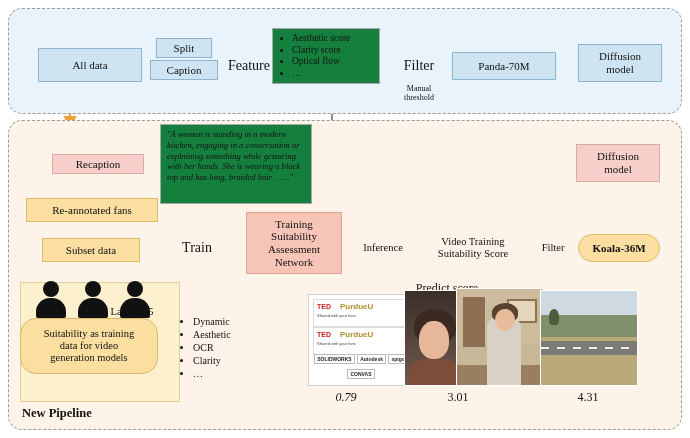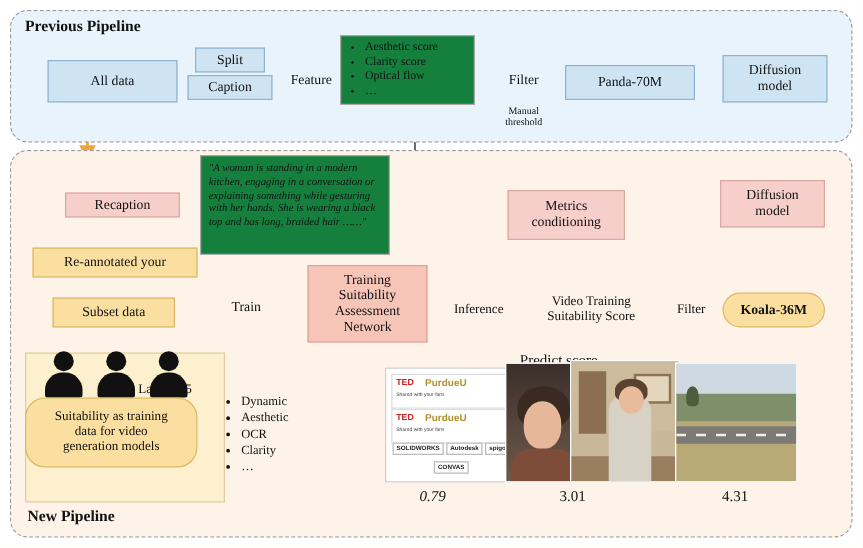--- a/index.html
+++ b/index.html
@@ -57,21 +57,21 @@
   .blue   { background: #cfe4f3; border-color: #8fb4cf; }
   .pink   { background: #f6cfcb; border-color: #dba8a2; }
   .salmon { background: #f7c4b8; border-color: #e0a393; }
   .yellow { background: #fbdfa0; border-color: #dcb969; }
   .cream  { background: #fdf0cf; border-color: #e0cf9a; }
   .white  { background: #15803d; border-color: #a8a8a8; }
   .nb     { border: none; background: transparent; }
 
   .plain-label {
     position: absolute;
-    font-size: 11px;
+    font-size: 14px;
     color: #111;
     text-align: center;
     line-height: 1.15;
   }
   .bold { font-weight: bold; border-radius: 14px; }
 
   
   #box-alldata   { left: 38px;  top: 48px;  width: 104px; height: 34px; }
   #box-split     { left: 156px; top: 38px;  width: 56px;  height: 20px; }
   #box-caption   { left: 150px; top: 60px;  width: 68px;  height: 20px; }
@@ -261,21 +261,20 @@
     <path d="M618,232 L618,186" stroke="#f0a33c" stroke-width="2.2" fill="none" marker-end="url(#ao)"></path>
 
     <path d="M501,170 L572,166" stroke="#f0a33c" stroke-width="2.2" fill="none" marker-end="url(#ao)"></path>
 
     <path d="M470,236 L455,196" stroke="#f0a33c" stroke-width="2.2" fill="none" marker-end="url(#ao)"></path>
 
     <path d="M160,350 L170,350" stroke="#c9a84a" stroke-width="1.4" fill="none"></path>
   </svg>
 
   <div class="panel" id="panel-prev"></div>
-  <div class="panel-title" id="title-prev">Previous Pipeline</div>
 
   <div class="box blue" id="box-alldata">All data</div>
   <div class="box blue" id="box-split">Split</div>
   <div class="box blue" id="box-caption">Caption</div>
   <div class="plain-label" id="lbl-feature">Feature</div>
 
   <div class="box white" id="box-bullets">
     <ul>
       <li>Aesthetic score</li>
       <li>Clarity score</li>
@@ -288,37 +287,35 @@
   <div class="plain-label" id="lbl-thresh" style="white-space:pre-line">Manual
 threshold</div>
   <div class="box blue" id="box-panda">Panda-70M</div>
   <div class="box blue" id="box-diff1" style="white-space:pre-line">Diffusion
 model</div>
 
   <div class="panel" id="panel-new"></div>
   <div class="panel-title" id="title-new">New Pipeline</div>
 
   <div class="box pink" id="box-recaption">Recaption</div>
-  <div class="box yellow" id="box-reann">Re-annotated your</div>
+  <div class="box yellow" id="box-reann">Re-annotated fans</div>
   <div class="box yellow" id="box-subset">Subset data</div>
   <div class="plain-label" id="lbl-train">Train</div>
 
   <div class="box white" id="box-caption-text">"A woman is standing in a modern kitchen, engaging in a conversation or explaining something while gesturing with her hands. She is wearing a black top and has long, braided hair ……"</div>
 
   <div class="box salmon" id="box-tsan" style="white-space:pre-line">Training
 Suitability
 Assessment
 Network</div>
   <div class="plain-label" id="lbl-inference">Inference</div>
   <div class="plain-label" id="lbl-vtss" style="white-space:pre-line">Video Training
 Suitability Score</div>
   <div class="plain-label" id="lbl-filter2">Filter</div>
   <div class="box yellow bold" id="box-koala">Koala-36M</div>
-  <div class="box pink" id="box-metrics" style="white-space:pre-line">Metrics
-conditioning</div>
   <div class="box pink" id="box-diff2" style="white-space:pre-line">Diffusion
 model</div>
 
   <div class="box cream" id="box-bottomleft"></div>
   <div class="people">
     <div class="person" style="left:0">
       <div class="head"></div>
       <div class="body"></div>
     </div>
     <div class="person" style="left:42px">

